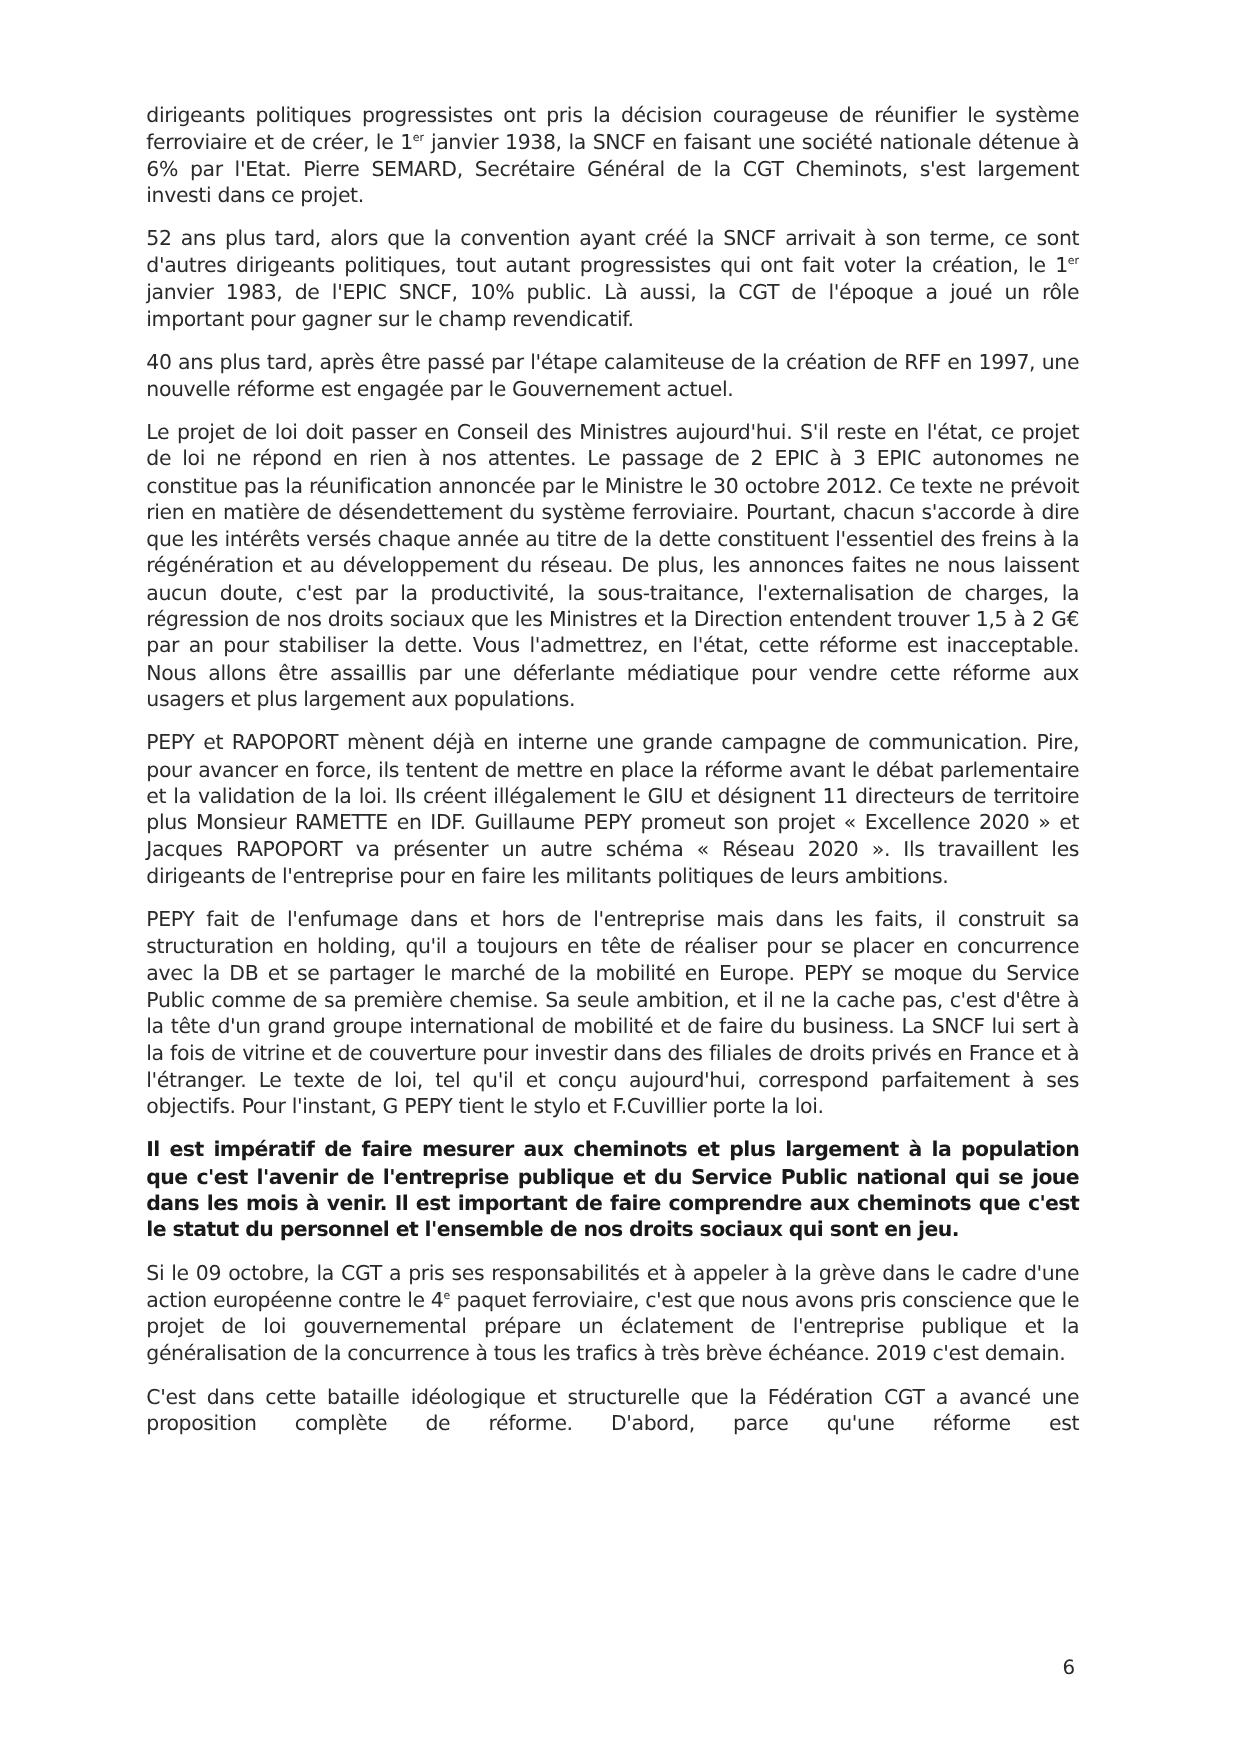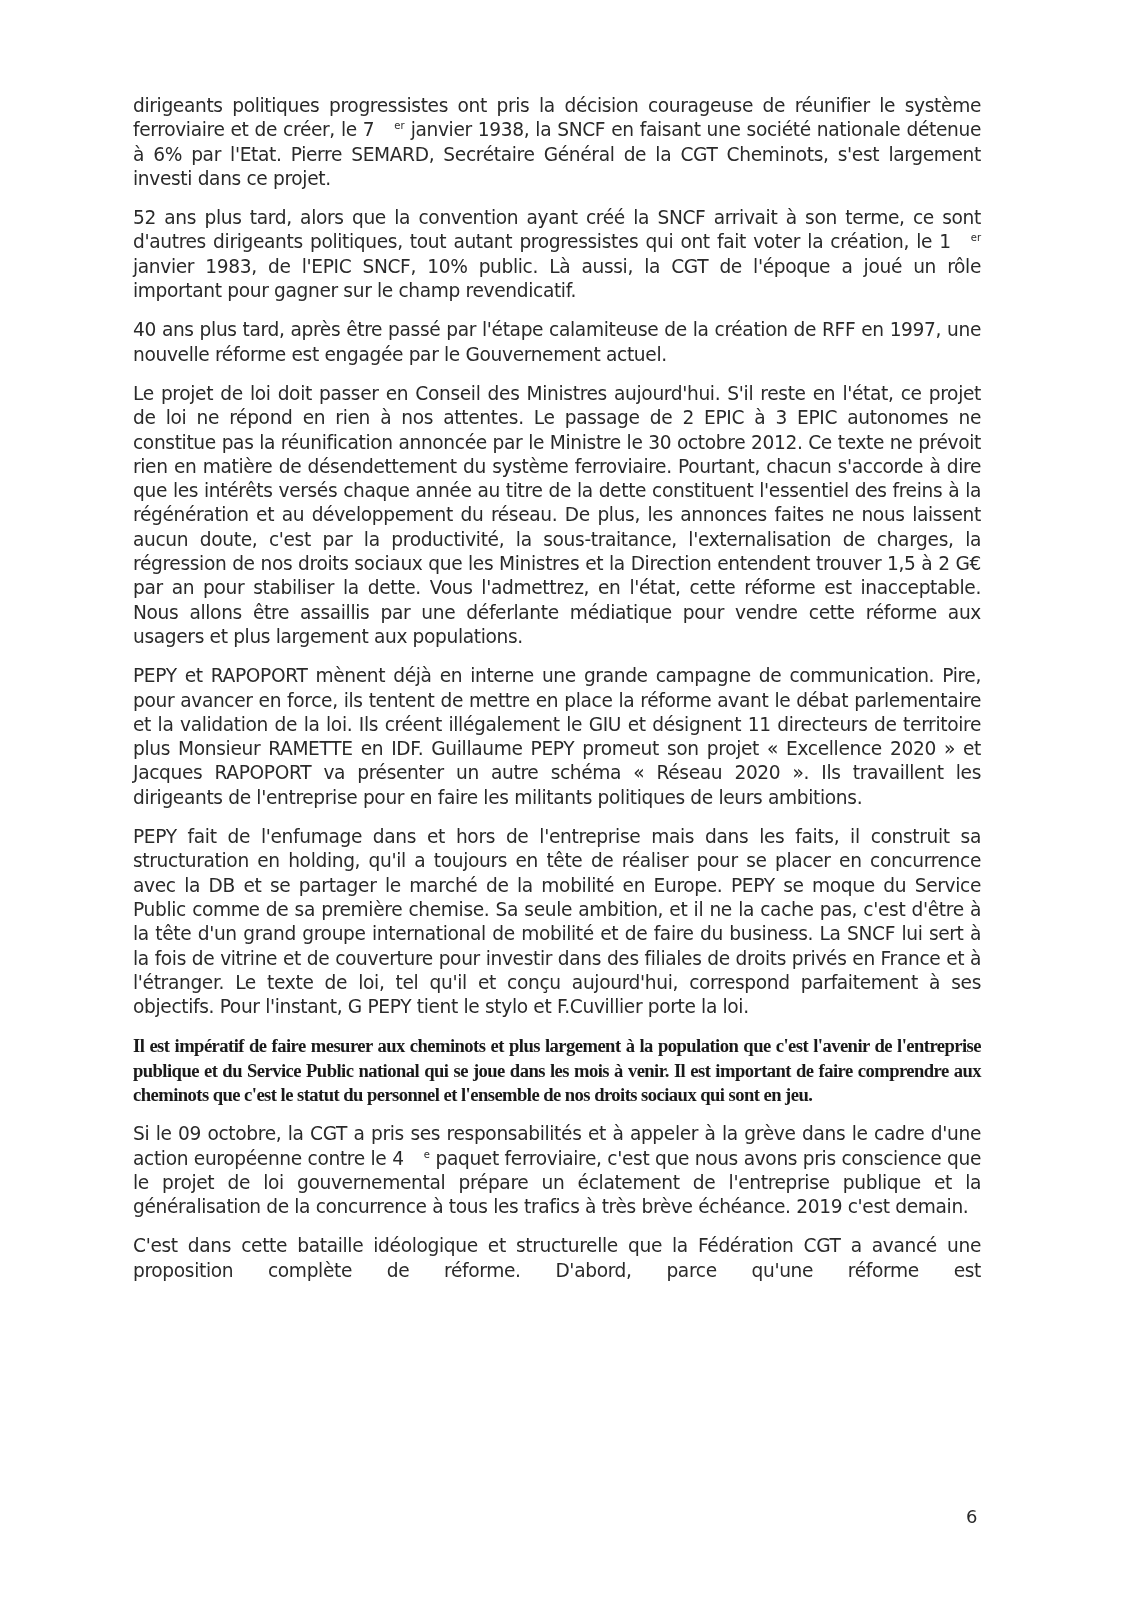--- a/index.html
+++ b/index.html
@@ -15,37 +15,37 @@
     color: #2a2a2a;
     letter-spacing: -0.35px;
     word-spacing: 0px;
   }
   .para {
     margin: 0 0 15px 0;
     text-align: justify;
     text-align-last: left;
     hyphens: none;
   }
-  .para.bold { font-weight: bold; color: #1a1a1a; letter-spacing: -0.55px; font-family: Liberation Serif, serif; }
-  sup { font-size: 10px; line-height: 0; vertical-align: 7px; letter-spacing: 0; margin-left: 20px; }
+  .para.bold { font-weight: bold; color: #1a1a1a; letter-spacing: -0.55px; }
+  sup { font-size: 10px; line-height: 0; vertical-align: 7px; letter-spacing: 0; }
   .page-number {
     position: absolute;
     left: 966px;
     top: 1506px;
     font-family: "DejaVu Sans", sans-serif;
     font-size: 18px;
     color: #2a2a2a;
   }
 </style>
 </head>
 <body>
 
 <div class="page">
 
-  <p class="para"><span>dirigeants politiques progressistes ont pris la décision courageuse de réunifier le système ferroviaire et de créer, le 7</span><sup>er</sup><span> janvier 1938, la SNCF en faisant une société nationale détenue à 6% par l'Etat. Pierre SEMARD, Secrétaire Général de la CGT Cheminots, s'est largement investi dans ce projet.</span></p>
+  <p class="para"><span>dirigeants politiques progressistes ont pris la décision courageuse de réunifier le système ferroviaire et de créer, le 1</span><sup>er</sup><span> janvier 1938, la SNCF en faisant une société nationale détenue à 6% par l'Etat. Pierre SEMARD, Secrétaire Général de la CGT Cheminots, s'est largement investi dans ce projet.</span></p>
 
   <p class="para"><span>52 ans plus tard, alors que la convention ayant créé la SNCF arrivait à son terme, ce sont d'autres dirigeants politiques, tout autant progressistes qui ont fait voter la création, le 1</span><sup>er</sup><span> janvier 1983, de l'EPIC SNCF, 10% public. Là aussi, la CGT de l'époque a joué un rôle important pour gagner sur le champ revendicatif.</span></p>
 
   <p class="para">40 ans plus tard, après être passé par l'étape calamiteuse de la création de RFF en 1997, une nouvelle réforme est engagée par le Gouvernement actuel.</p>
 
   <p class="para">Le projet de loi doit passer en Conseil des Ministres aujourd'hui. S'il reste en l'état, ce projet de loi ne répond en rien à nos attentes. Le passage de 2 EPIC à 3 EPIC autonomes ne constitue pas la réunification annoncée par le Ministre le 30 octobre 2012. Ce texte ne prévoit rien en matière de désendettement du système ferroviaire. Pourtant, chacun s'accorde à dire que les intérêts versés chaque année au titre de la dette constituent l'essentiel des freins à la régénération et au développement du réseau. De plus, les annonces faites ne nous laissent aucun doute, c'est par la productivité, la sous-traitance, l'externalisation de charges, la régression de nos droits sociaux que les Ministres et la Direction entendent trouver 1,5 à 2 G€ par an pour stabiliser la dette. Vous l'admettrez, en l'état, cette réforme est inacceptable. Nous allons être assaillis par une déferlante médiatique pour vendre cette réforme aux usagers et plus largement aux populations.</p>
 
   <p class="para">PEPY et RAPOPORT mènent déjà en interne une grande campagne de communication. Pire, pour avancer en force, ils tentent de mettre en place la réforme avant le débat parlementaire et la validation de la loi. Ils créent illégalement le GIU et désignent 11 directeurs de territoire plus Monsieur RAMETTE en IDF. Guillaume PEPY promeut son projet « Excellence 2020 » et Jacques RAPOPORT va présenter un autre schéma « Réseau 2020 ». Ils travaillent les dirigeants de l'entreprise pour en faire les militants politiques de leurs ambitions.</p>
 
   <p class="para">PEPY fait de l'enfumage dans et hors de l'entreprise mais dans les faits, il construit sa structuration en holding, qu'il a toujours en tête de réaliser pour se placer en concurrence avec la DB et se partager le marché de la mobilité en Europe. PEPY se moque du Service Public comme de sa première chemise. Sa seule ambition, et il ne la cache pas, c'est d'être à la tête d'un grand groupe international de mobilité et de faire du business. La SNCF lui sert à la fois de vitrine et de couverture pour investir dans des filiales de droits privés en France et à l'étranger. Le texte de loi, tel qu'il et conçu aujourd'hui, correspond parfaitement à ses objectifs. Pour l'instant, G PEPY tient le stylo et F.Cuvillier porte la loi.</p>

